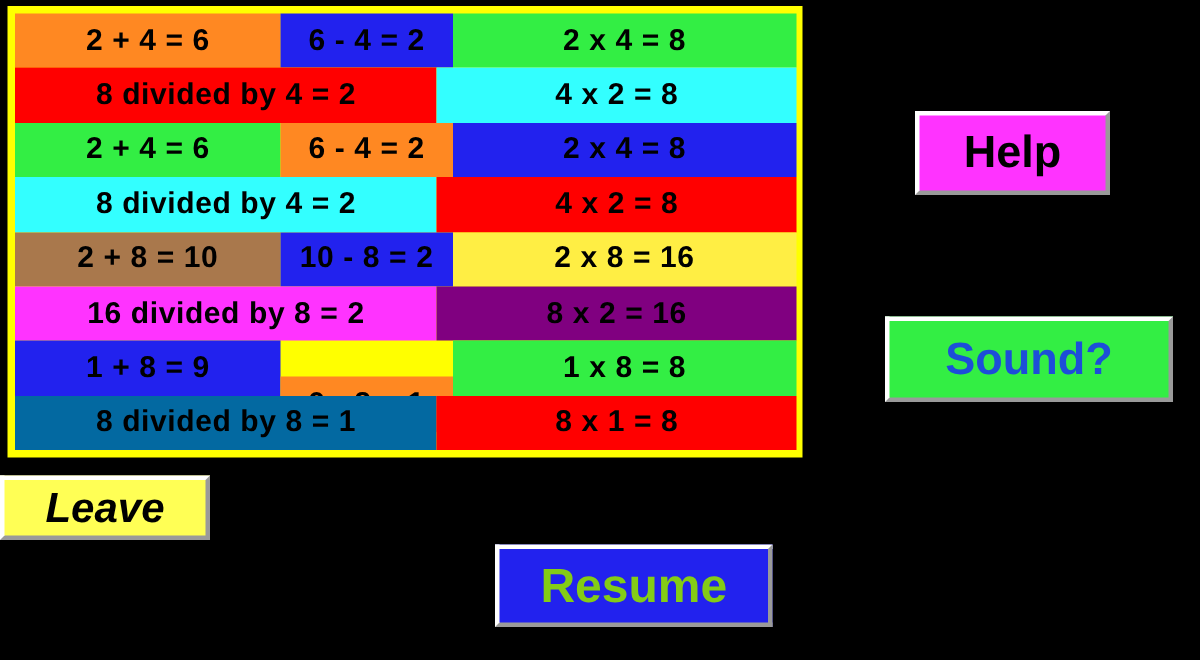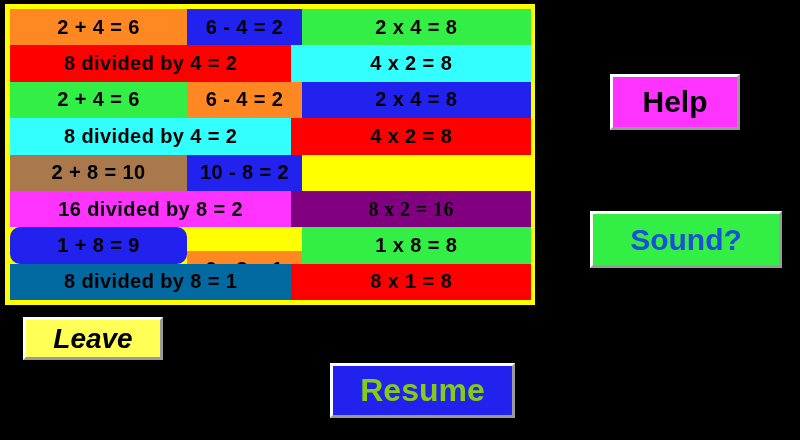--- a/index.html
+++ b/index.html
@@ -72,21 +72,21 @@
     font-size: 30px;
   }
   #btn-sound {
     left: 590px;  top: 211px;
     width: 192px; height: 57px;
     background: #33ee44;
     color: #000000;
     font-size: 30px;
   }
   #btn-leave {
-    left: 23px;   top: 317px;
+    left: 0;   top: 317px;
     width: 140px; height: 43px;
     background: #ffff55;
     color: #000000;
     font-size: 28px;
     font-style: italic;
   }
   #btn-resume {
     left: 330px;  top: 363px;
     width: 185px; height: 55px;
     background: #2222ee;
@@ -114,27 +114,28 @@
         <div class="fact-cell" style="background: rgb(255, 136, 34); width: 22%;">6 - 4 = 2</div>
         <div class="fact-cell" style="background: rgb(34, 34, 238); width: 44%;">2 x 4 = 8</div>
       </div>
       <div class="fact-row">
         <div class="fact-cell" style="background: rgb(51, 255, 255); width: 54%;">8 divided by 4 = 2</div>
         <div class="fact-cell" style="background: rgb(255, 0, 0); width: 46%;">4 x 2 = 8</div>
       </div>
       <div class="fact-row">
         <div class="fact-cell" style="background: rgb(169, 120, 76); width: 34%;">2 + 8 = 10</div>
         <div class="fact-cell" style="background: rgb(34, 34, 238); width: 22%;">10 - 8 = 2</div>
+        <div class="fact-cell" style="background: rgb(255, 238, 68); width: 44%;">2 x 8 = 16</div>
       </div>
       <div class="fact-row">
         <div class="fact-cell" style="background: rgb(255, 51, 255); width: 54%;">16 divided by 8 = 2</div>
-        <div class="fact-cell" style="background: rgb(128, 0, 128); width: 46%; font-family: Liberation Serif, serif;">8 x 2 = 16</div>
+        <div class="fact-cell" style="background: rgb(128, 0, 128); width: 46%;">8 x 2 = 16</div>
       </div>
       <div class="fact-row">
-        <div class="fact-cell" style="background: rgb(34, 34, 238); width: 34%; border-radius: 10px;">1 + 8 = 9</div>
+        <div class="fact-cell" style="background: rgb(34, 34, 238); width: 34%;">1 + 8 = 9</div>
         <div class="fact-cell" style="background: rgb(255, 136, 34); width: 22%; margin-top: 24px;">9 - 8 = 1</div>
         <div class="fact-cell" style="background: rgb(51, 238, 68); width: 44%; text-align: right;">1 x 8 = 8</div>
       </div>
       <div class="fact-row">
         <div class="fact-cell" style="background: #0369a1; width: 54%;">8 divided by 8 = 1</div>
         <div class="fact-cell" style="background: rgb(255, 0, 0); width: 46%;">8 x 1 = 8</div>
       </div>
     </div>
 
   <div class="btn" id="btn-help" style="background: rgb(255, 51, 255); color: rgb(0, 0, 0);">

